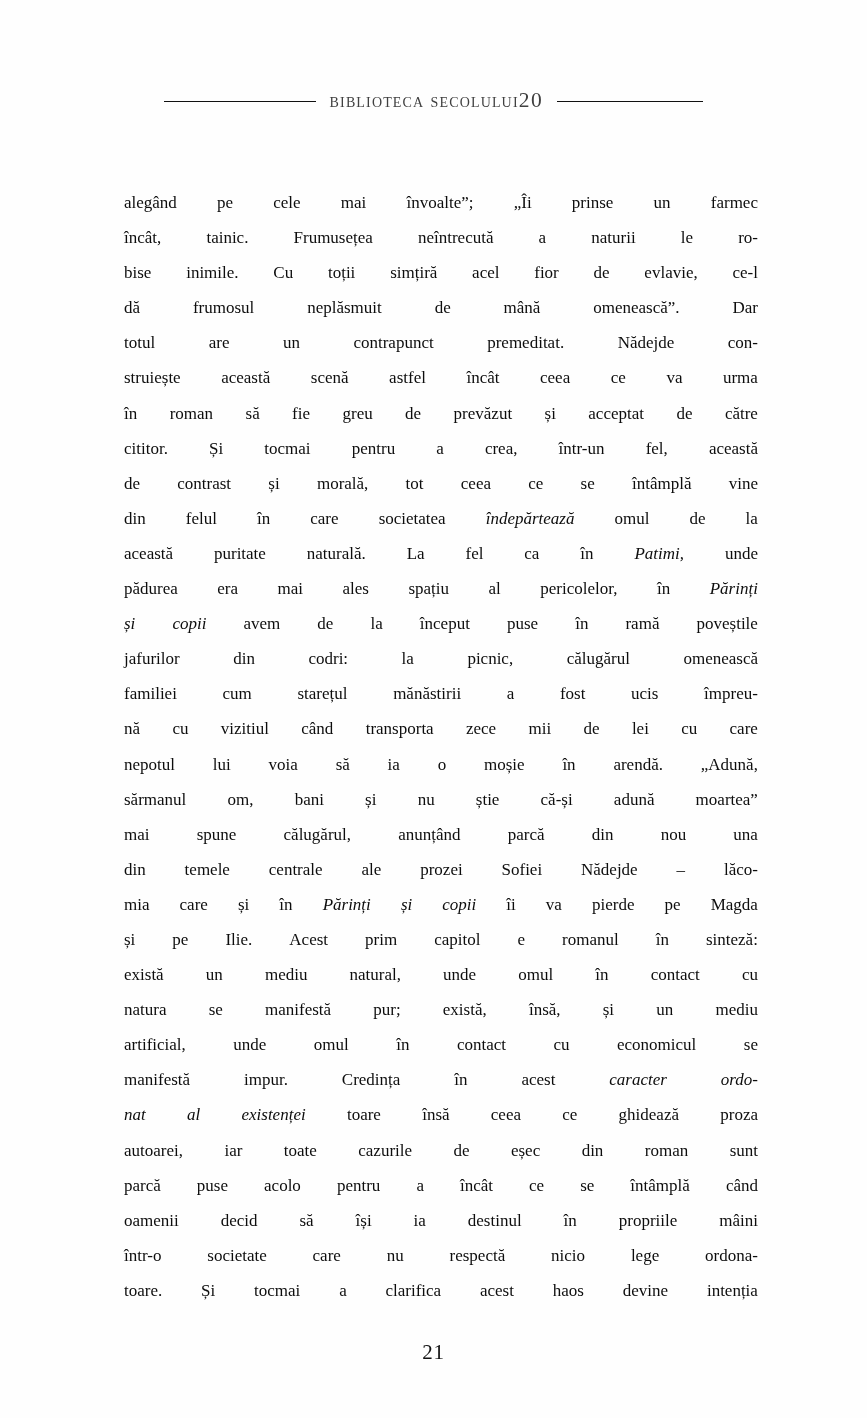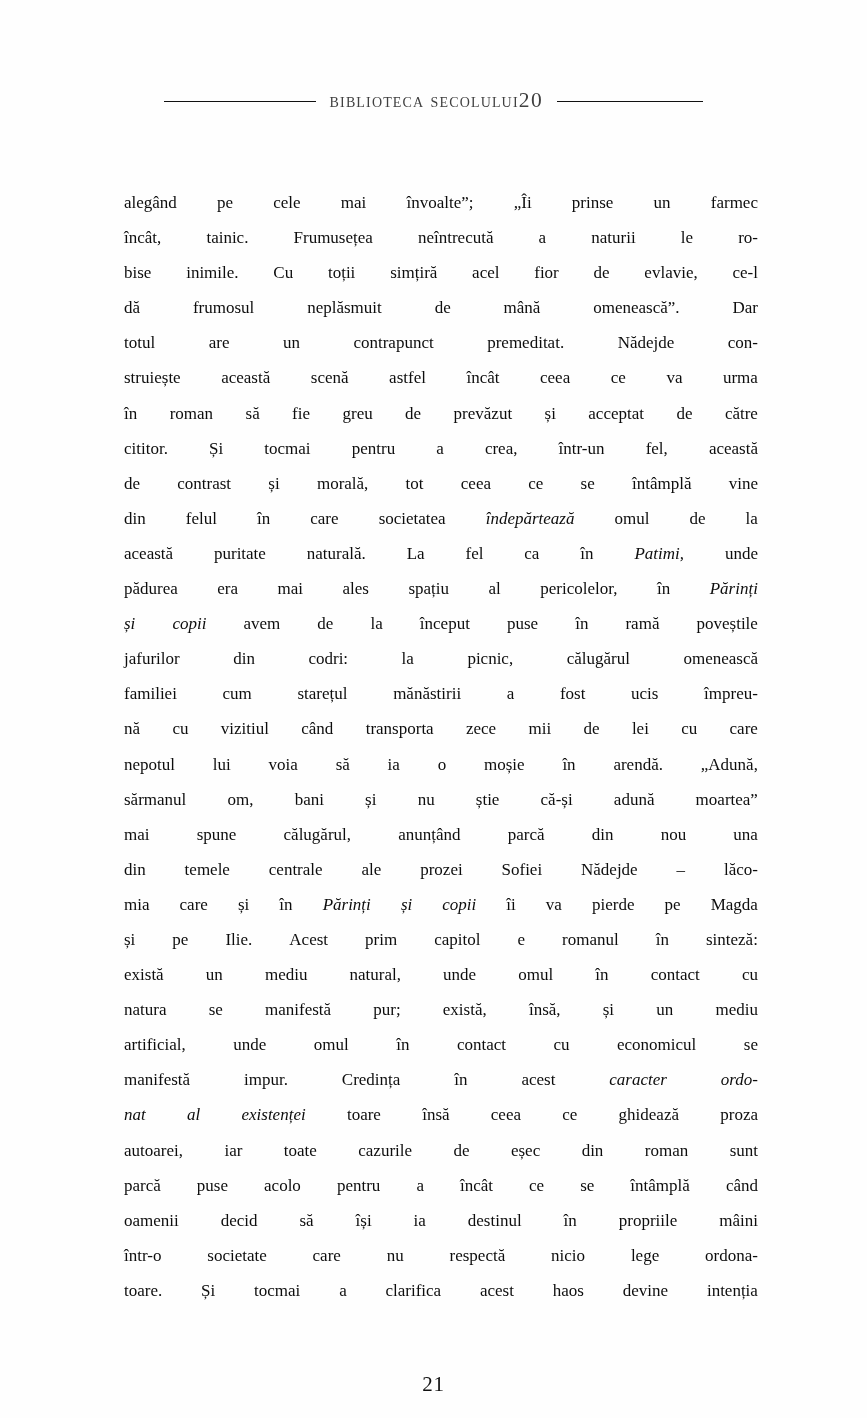--- a/index.html
+++ b/index.html
@@ -92,21 +92,20 @@
   
   .folio {
     position: absolute;
     left: 0;
     right: 0;
     top: 1340px;
     text-align: center;
     font-size: 21px;
     letter-spacing: 0.8px;
     color: #111111;
-    margin-top: 32px;
   }
 </style>
 </head>
 <body>
 
 <div class="page">
 
   <div class="running-header">
     <div class="header-rule left"></div>
     <div class="header-title">

